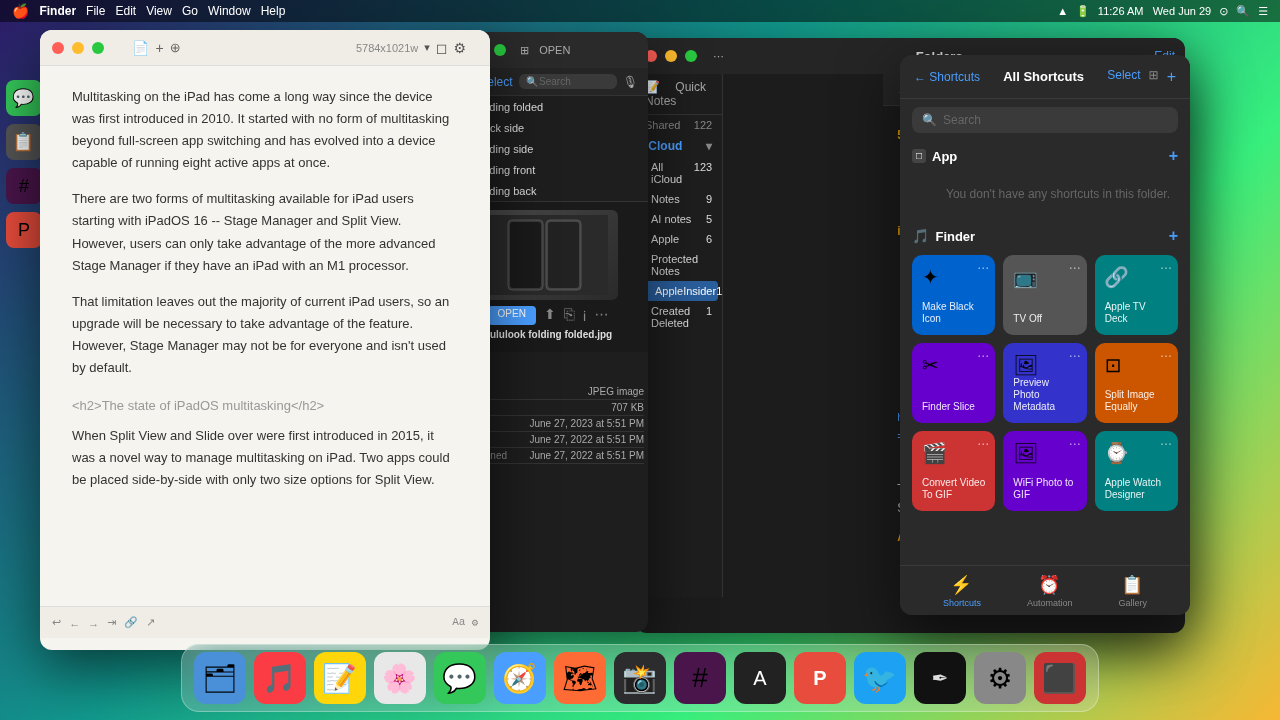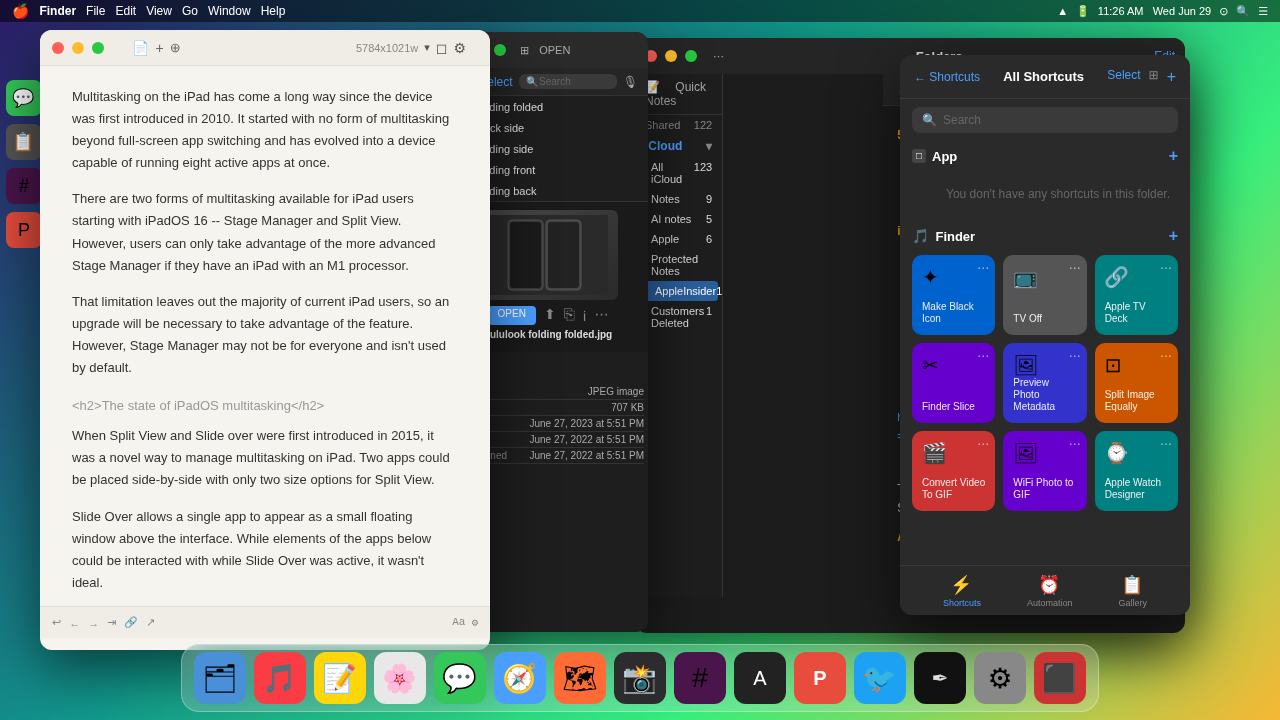--- a/index.html
+++ b/index.html
@@ -433,21 +433,20 @@
         <span>⚙</span>
       </div>
     </div>
   </div>
   <div class="writer-content">
     <p>Multitasking on the iPad has come a long way since the device was first introduced in 2010. It started with no form of multitasking beyond full-screen app switching and has evolved into a device capable of running eight active apps at once.</p>
     <p>There are two forms of multitasking available for iPad users starting with iPadOS 16 -- Stage Manager and Split View. However, users can only take advantage of the more advanced Stage Manager if they have an iPad with an M1 processor.</p>
     <p>That limitation leaves out the majority of current iPad users, so an upgrade will be necessary to take advantage of the feature. However, Stage Manager may not be for everyone and isn't used by default.</p>
     <h2 style="color:#999; font-size:13px; font-weight:normal; margin:16px 0 8px;">&lt;h2&gt;The state of iPadOS multitasking&lt;/h2&gt;</h2>
     <p>When Split View and Slide over were first introduced in 2015, it was a novel way to manage multitasking on iPad. Two apps could be placed side-by-side with only two size options for Split View.</p>
-    <p>Slide Over allows a single app to appear as a small floating window above the interface. While elements of the apps below could be interacted with while Slide Over was active, it wasn't ideal.</p>
 
   </div>
   <div class="writer-footer">
     <div style="display:flex; gap:8px; align-items:center;">
       <span>↩</span>
       <span>←</span>
       <span>→</span>
       <span>⇥</span>
       <span>🔗</span>
       <span>↗</span>
@@ -582,21 +581,21 @@
           <span>6</span>
       </div>
       <div style="padding:4px 10px 4px 16px; font-size:11px; color:#ddd;">
         <span>Protected Notes</span>
       </div>
       <div style="padding:4px 10px 4px 16px; font-size:11px; background:#2a5f9e; border-radius:4px; margin:0 4px; color:#fff; display:flex; justify-content:space-between;">
         <span>AppleInsider</span>
           <span>102</span>
       </div>
       <div style="padding:4px 10px 4px 16px; font-size:11px; color:#ddd; display:flex; justify-content:space-between;">
-        <span>Customers Deleted</span>
+        <span>Created Deleted</span>
           <span>1</span>
       </div>
     </div>
     <div class="notes-main">
       <div style="padding:8px 14px 8px; background:#252525; border-bottom:1px solid #333; display:flex; align-items:center; gap:6px;">
         <span style="color:#4a9eff; font-size:11px;">← AppleInsider</span>
         <span style="color:#ddd; font-size:13px; font-weight:600; flex:1; text-align:center;">AI Podcast 2022-0...</span>
         <span style="color:#aaa; font-size:12px;">✎</span>
         <span style="color:#aaa; font-size:12px;">⋯</span>
       </div>

